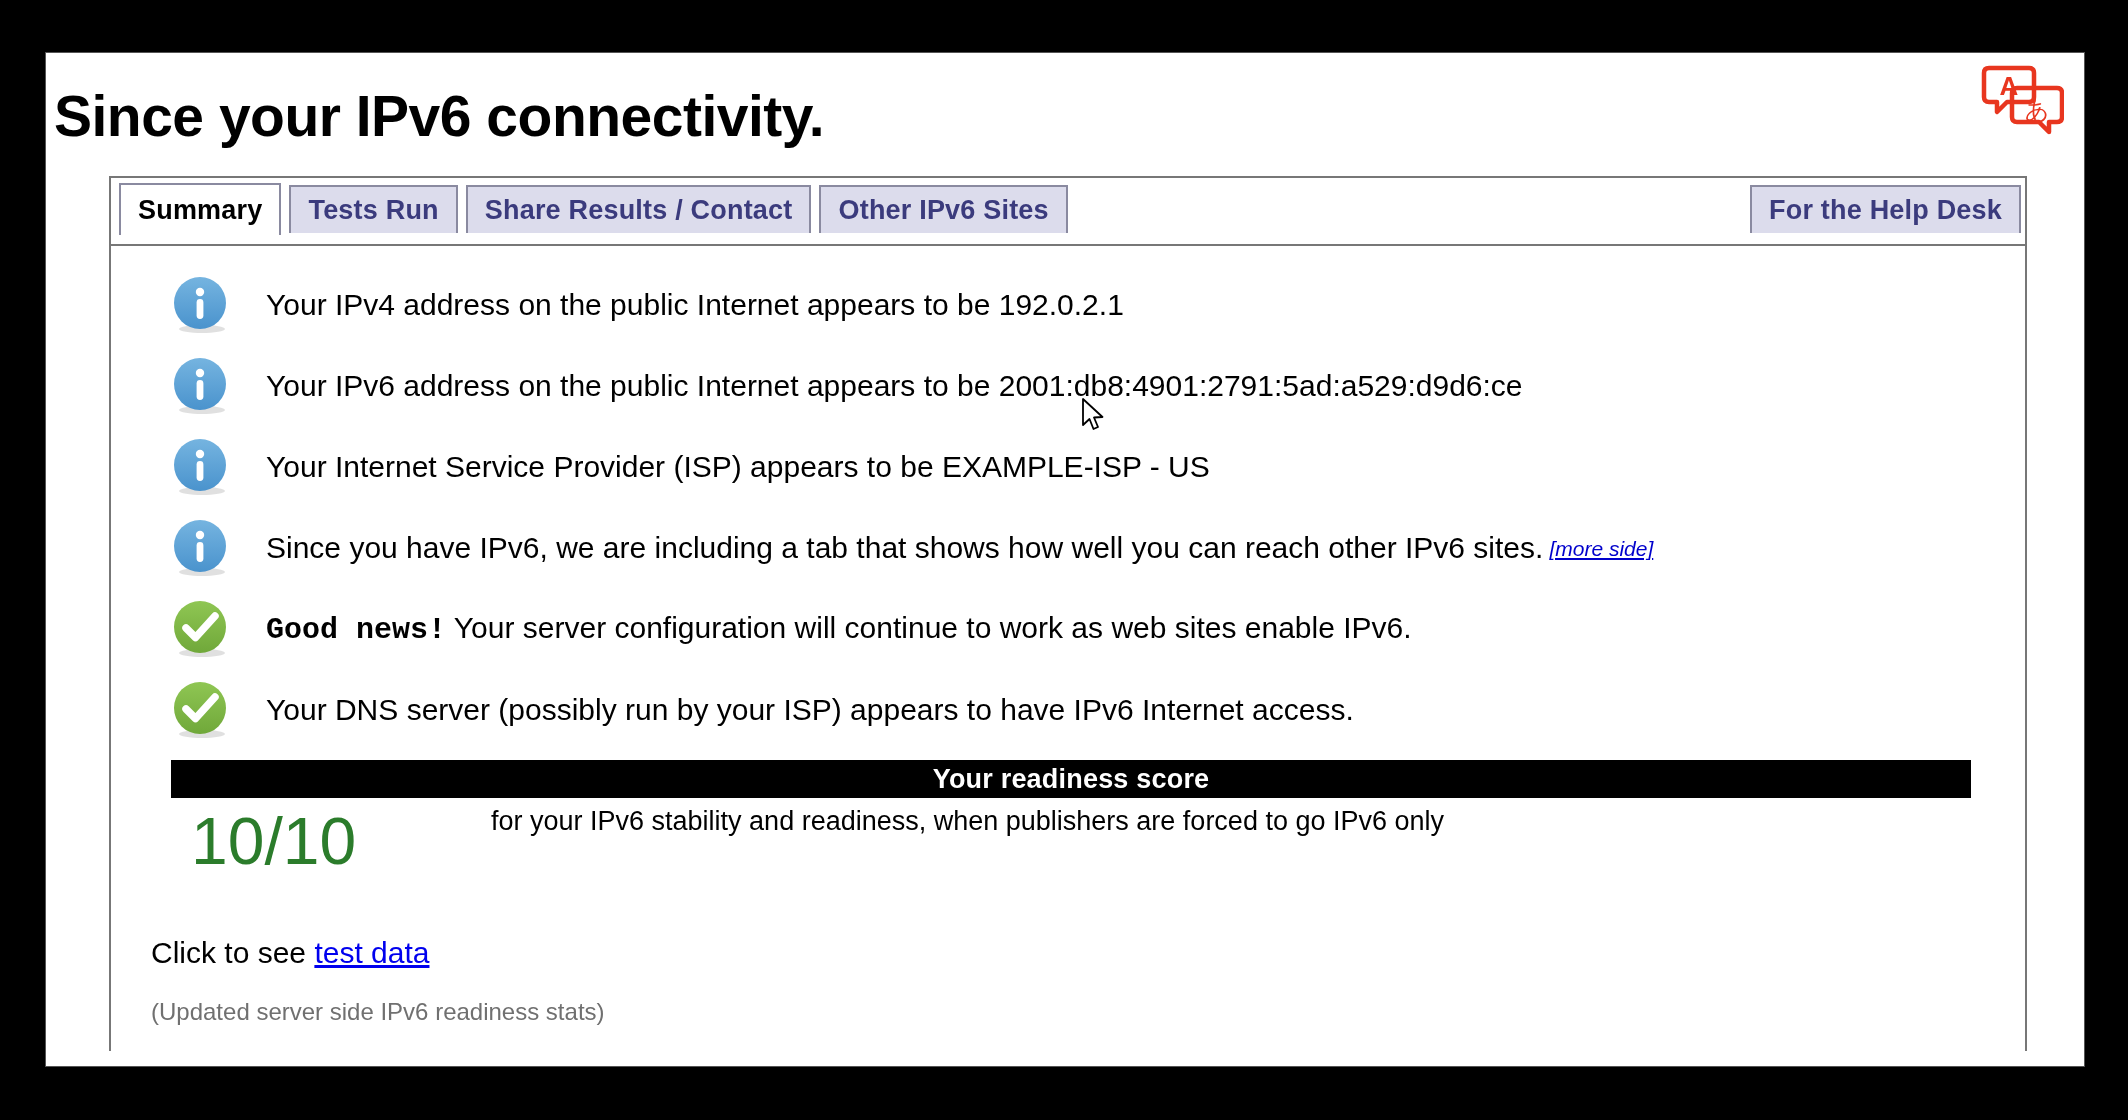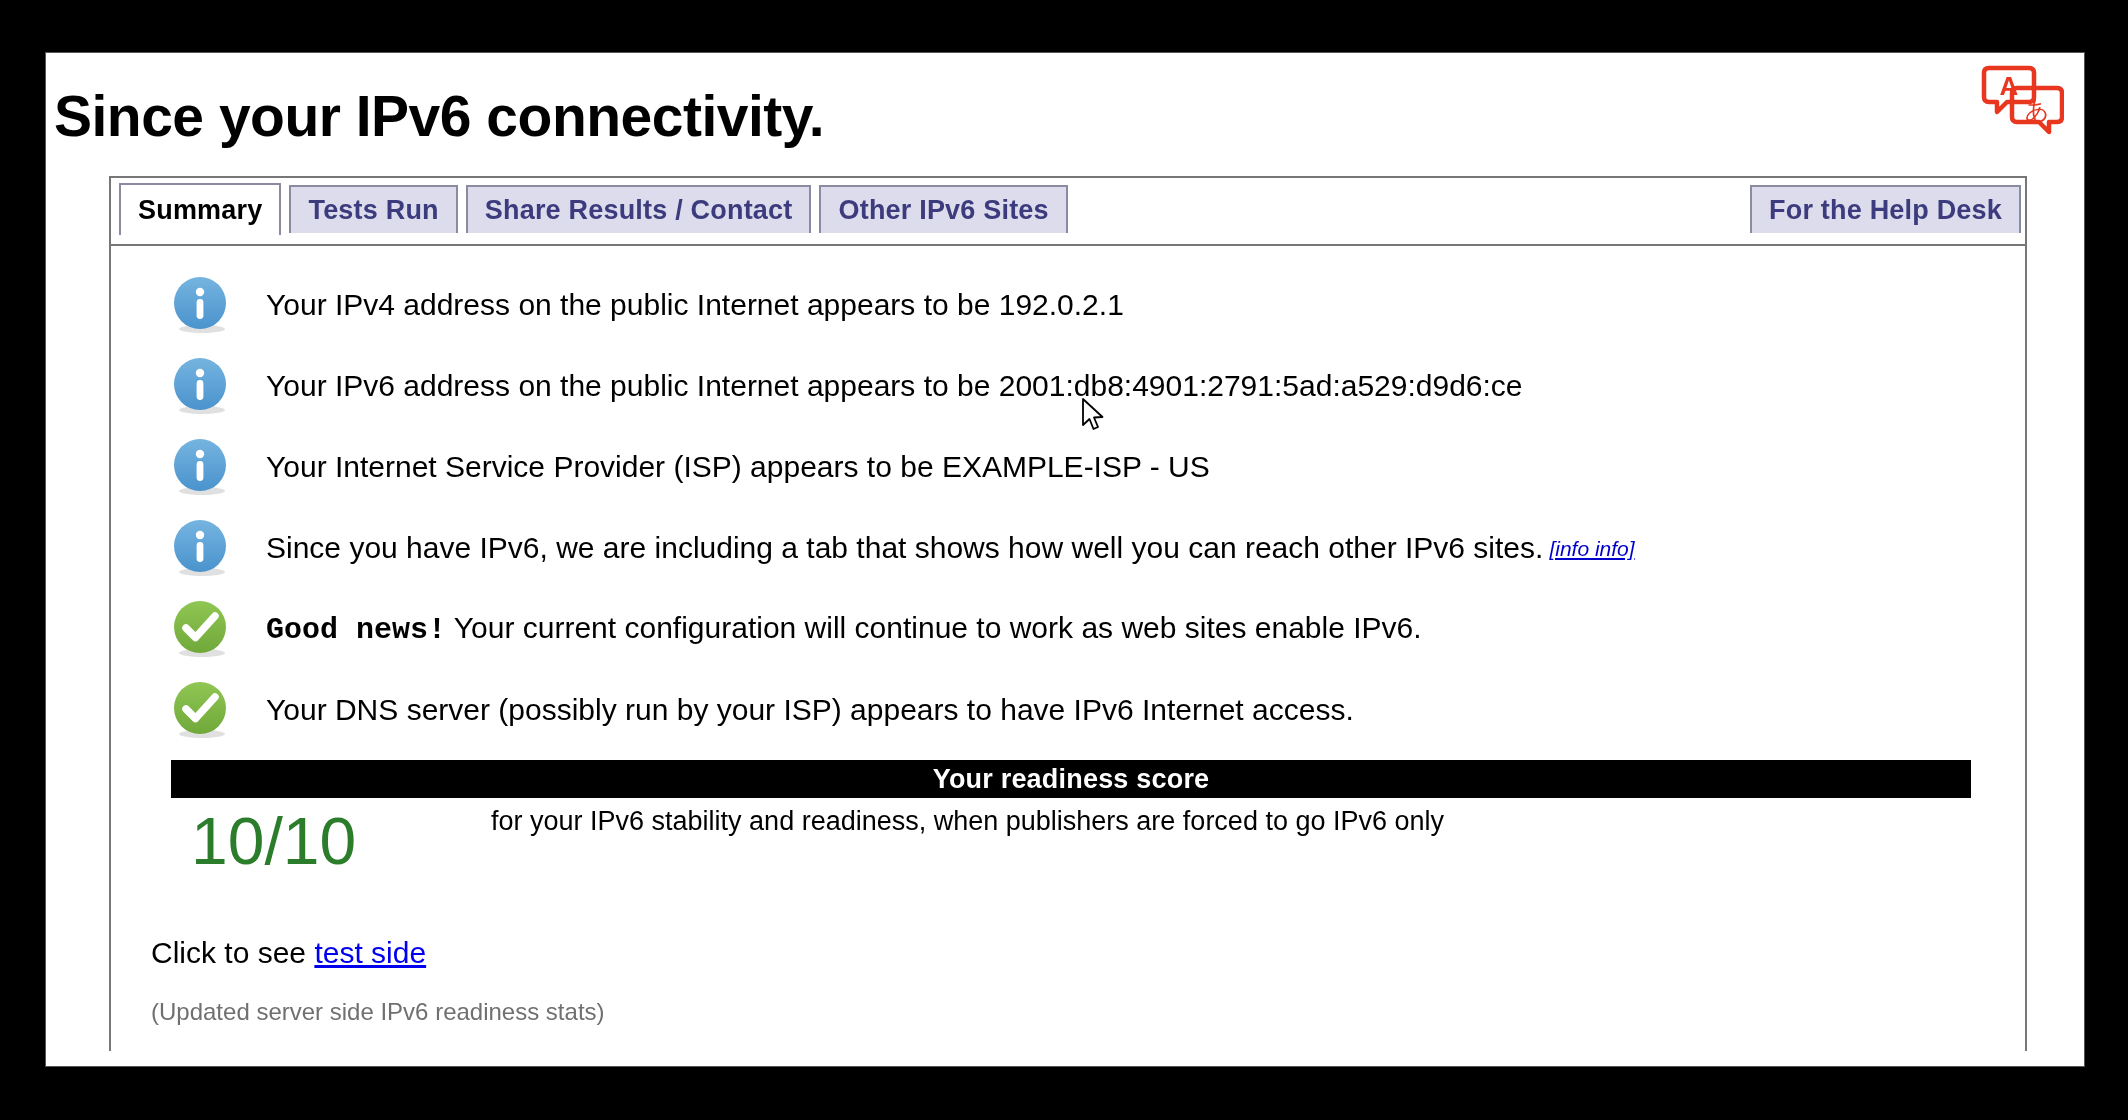--- a/index.html
+++ b/index.html
@@ -318,40 +318,40 @@
       <div class="msg-row">
         <div class="msg-icon">
           <svg viewBox="0 0 60 60" width="60" height="60">
             <ellipse cx="31" cy="54" rx="23" ry="4" fill="#000" opacity="0.12"></ellipse>
             <circle cx="29" cy="28" r="26" fill="url(#ig1)"></circle>
             <circle cx="29" cy="17" r="4.2" fill="#ffffff"></circle>
             <rect x="25.6" y="24" width="6.8" height="20" rx="3.4" fill="#ffffff"></rect>
           </svg>
         </div>
         <div class="msg-text">
-          <span>Since you have IPv6, we are including a tab that shows how well you can reach other IPv6 sites.</span><a href="#" class="more-info">[info info]</a>
+          <span>Since you have IPv6, we are including a tab that shows how well you can reach other IPv6 sites.</span><a href="#" class="more-info">[more side]</a>
         </div>
       </div>
 
       <div class="msg-row">
         <div class="msg-icon">
           <svg viewBox="0 0 60 60" width="60" height="60">
             <defs>
               <linearGradient id="cg1" x1="0" y1="0" x2="0" y2="1">
                 <stop offset="0%" stop-color="#8fc653"></stop>
                   <stop offset="100%" stop-color="#70a83a"></stop>
               </linearGradient>
             </defs>
             <ellipse cx="31" cy="54" rx="23" ry="4" fill="#000" opacity="0.12"></ellipse>
             <circle cx="29" cy="28" r="26" fill="url(#cg1)"></circle>
             <path d="M15 29 l9.5 9.5 L44 17" fill="none" stroke="#ffffff" stroke-width="7.5" stroke-linecap="round" stroke-linejoin="round"></path>
           </svg>
         </div>
         <div class="msg-text">
-          <b>Good news!</b><span> Your current configuration will continue to work as web sites enable IPv6.</span>
+          <b>Good news!</b><span> Your server configuration will continue to work as web sites enable IPv6.</span>
         </div>
       </div>
 
       <div class="msg-row">
         <div class="msg-icon">
           <svg viewBox="0 0 60 60" width="60" height="60">
             <ellipse cx="31" cy="54" rx="23" ry="4" fill="#000" opacity="0.12"></ellipse>
             <circle cx="29" cy="28" r="26" fill="url(#cg1)"></circle>
             <path d="M15 29 l9.5 9.5 L44 17" fill="none" stroke="#ffffff" stroke-width="7.5" stroke-linecap="round" stroke-linejoin="round"></path>
           </svg>
@@ -362,21 +362,21 @@
       <div id="score-banner">
         <span>Your readiness score</span>
       </div>
 
       <div id="score-area">
         <div id="score-value">10/10</div>
         <div id="score-caption">for your IPv6 stability and readiness, when publishers are forced to go IPv6 only</div>
       </div>
 
       <div id="click-line">
-        <span>Click to see </span><a href="#">test side</a>
+        <span>Click to see </span><a href="#">test data</a>
       </div>
 
       <div id="updated-note">(Updated server side IPv6 readiness stats)</div>
 
     </div>
   </div>
 
   <div id="cursor">
     <svg viewBox="0 0 26 36" width="26" height="36">
       <path d="M2 1 L2 27 L8.5 21 L12.5 31 L17 29 L13 19.5 L21.5 19 Z" fill="#ffffff" stroke="#000000" stroke-width="1.8" stroke-linejoin="round"></path>

